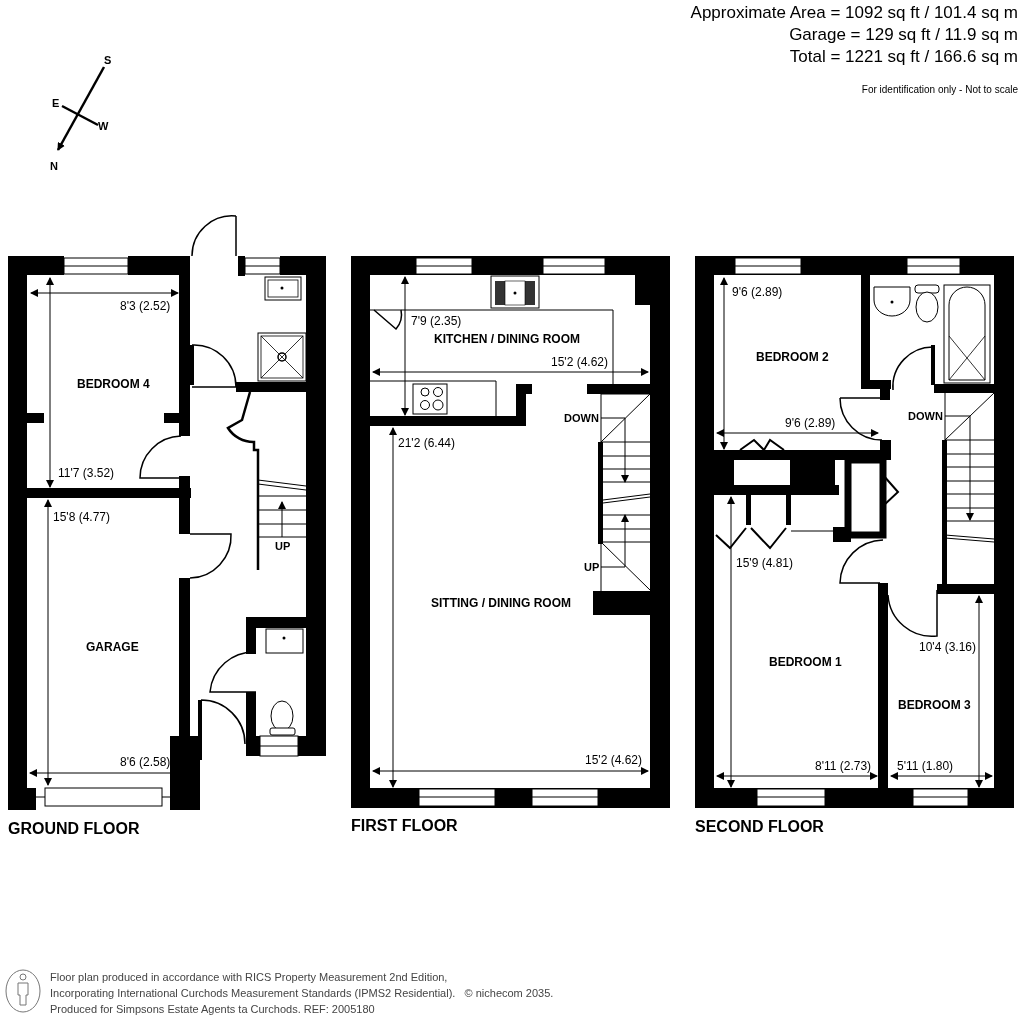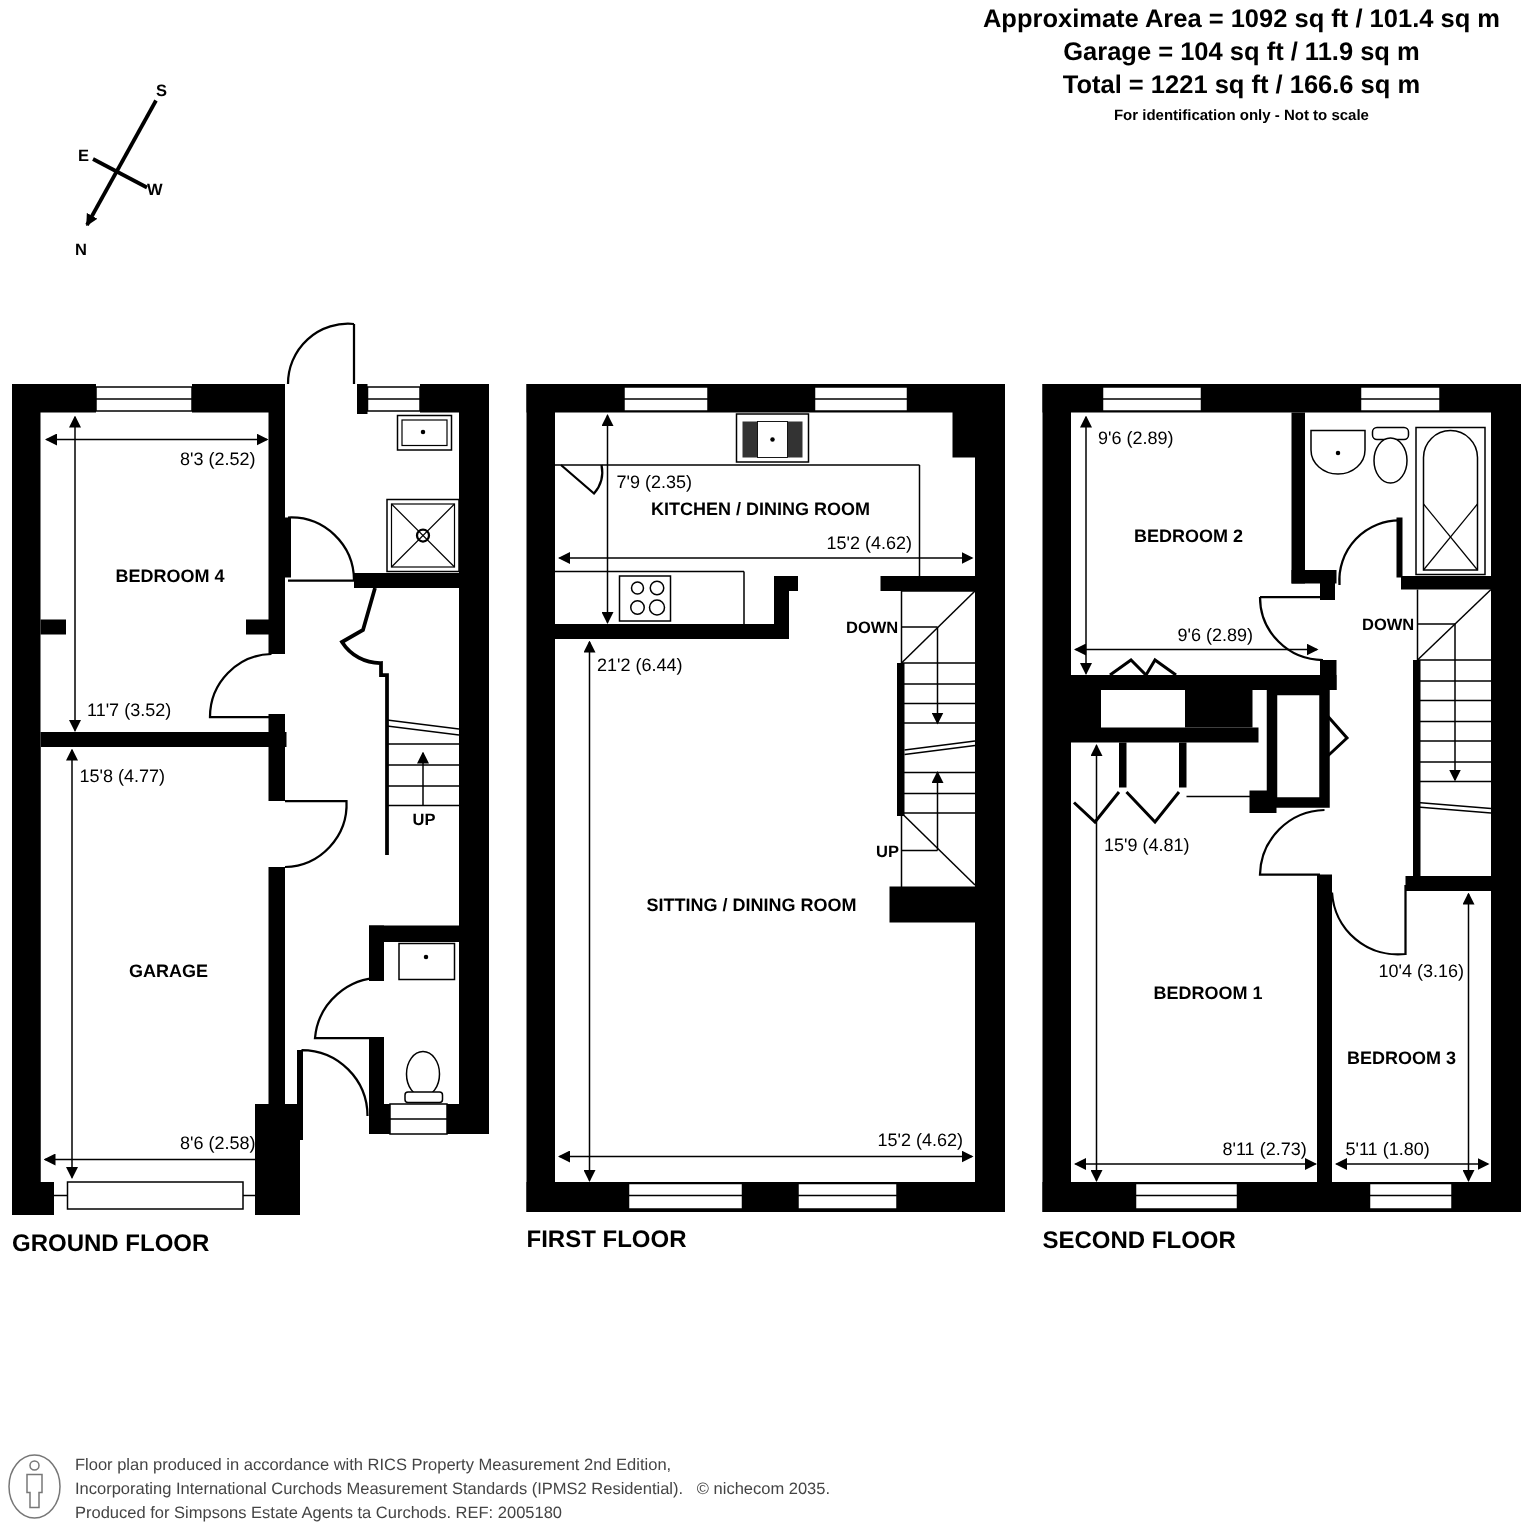--- a/index.html
+++ b/index.html
@@ -1,33 +1,33 @@
 <!DOCTYPE html>
 <html><head>
 <meta charset="utf-8">
 <style>
   html, body { margin:0; padding:0; background:#ffffff; }
   body { width:1024px; height:1018px; position:relative; overflow:hidden; font-family:"Liberation Sans", sans-serif; color:#000; }
-  .area-summary { position:absolute; right:24px; top:2px; text-align:center;font-weight:bold; }
+  .area-summary { position:absolute; right:6px; top:2px; text-align:right; }
   .area-line { font-size:17px; line-height:22px; }
-  .disclaimer { font-size:10px; margin-top:4px; }
+  .disclaimer { font-size:10px; margin-top:16px; }
   #plan { position:absolute; left:0; top:0; }
   .lbl { font-family:"Liberation Sans", sans-serif; font-weight:bold; font-size:12px; }
   .dim { font-family:"Liberation Sans", sans-serif; font-size:12px; }
   .floor { font-family:"Liberation Sans", sans-serif; font-weight:bold; font-size:16px; }
   .compass { font-family:"Liberation Sans", sans-serif; font-weight:bold; font-size:11px; }
   .footer { position:absolute; left:50px; top:969px; font-size:11px; line-height:16px; color:#444; }
   .footer-icon { position:absolute; left:3px; top:967px; }
 </style>
 </head>
 <body>
 
 <div class="area-summary">
   <div class="area-line">Approximate Area = 1092 sq ft / 101.4 sq m</div>
-  <div class="area-line">Garage = 104 sq ft / 11.9 sq m</div>
+  <div class="area-line">Garage = 129 sq ft / 11.9 sq m</div>
   <div class="area-line">Total = 1221 sq ft / 166.6 sq m</div>
   <div class="disclaimer">For identification only - Not to scale</div>
 </div>
 
 <svg id="plan" width="1024" height="1018" viewBox="0 0 1024 1018" xmlns="http://www.w3.org/2000/svg">
   <defs>
     <marker id="ah" markerWidth="8" markerHeight="8" refX="7" refY="4" orient="auto-start-reverse" markerUnits="userSpaceOnUse">
       <path d="M0,0 L8,4 L0,8 z" fill="#000"></path>
     </marker>
   </defs>

